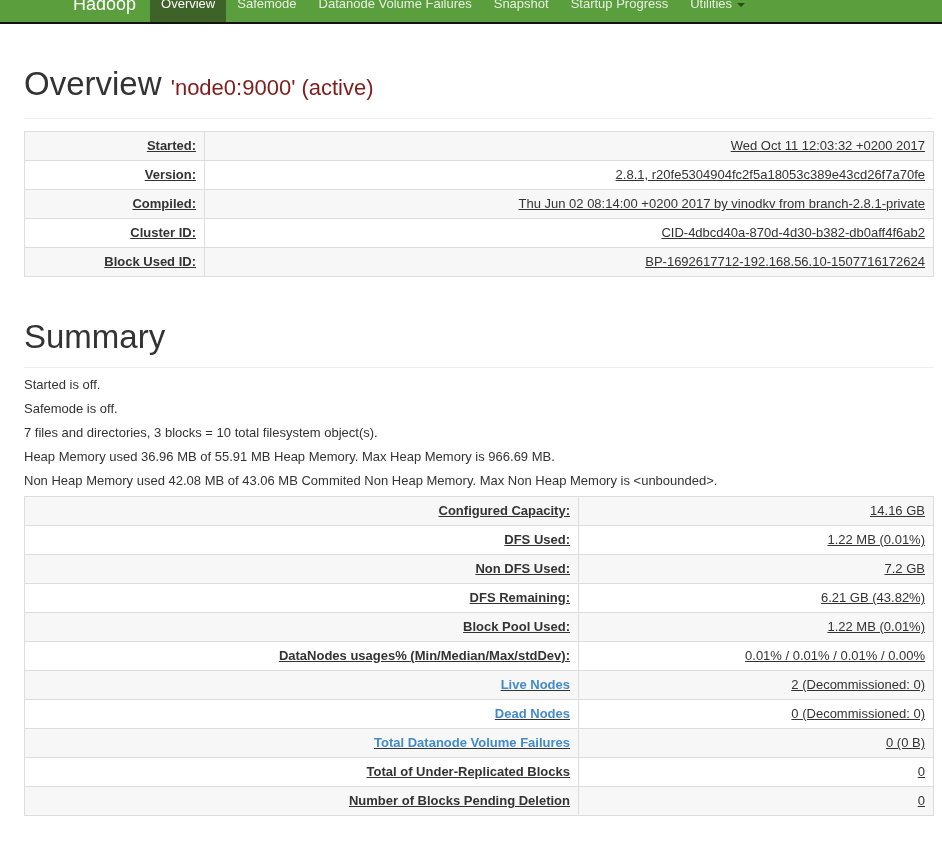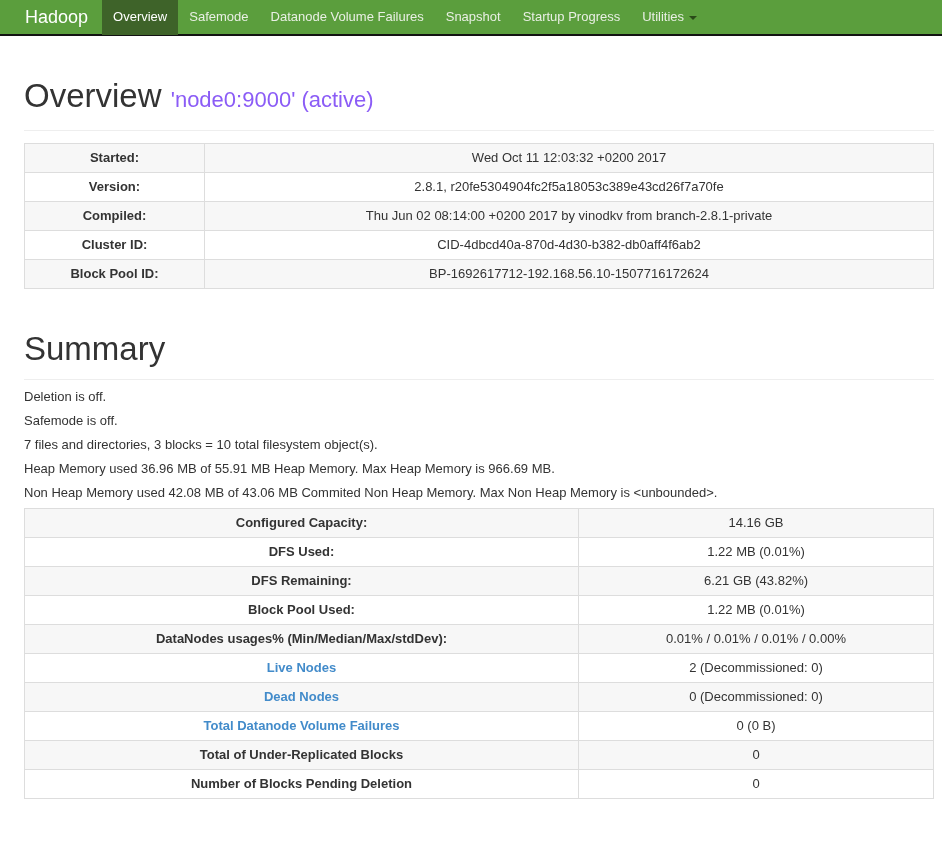--- a/index.html
+++ b/index.html
@@ -11,22 +11,22 @@
     --text:#333;
   }
   *{box-sizing:border-box;}
   html,body{margin:0;padding:0;}
   body{
     width:942px;height:855px;overflow:hidden;background:#fff;
     font-family:"Liberation Sans", sans-serif;color:var(--text);
   }
   
   .navbar{
-    height:36px;background:var(--nav-green);border-bottom:2px solid #121212;
-    display:flex;align-items:center;white-space:nowrap;
+    height:24px;background:var(--nav-green);border-bottom:2px solid #121212;
+    display:flex;align-items:flex-end;white-space:nowrap;padding-left:48px;
   }
   .navbar-brand{
     display:block;line-height:36px;padding:0 14px 0 25px;
     color:#fff;font-size:18px;text-decoration:none;
   }
   .navbar-menu{
     display:flex;list-style:none;margin:0;padding:0;align-items:stretch;
   }
   .navbar-menu li{display:block;}
   .navbar-menu a{
@@ -37,31 +37,31 @@
   .caret{
     display:inline-block;width:0;height:0;margin-left:5px;vertical-align:middle;
     border-left:4px solid transparent;border-right:4px solid transparent;
     border-top:4px solid rgba(25,45,12,.75);
   }
   
   .container{padding:0 8px 0 24px;}
   h1{
     font-size:33px;font-weight:500;color:#333;margin:42px 0 10px;line-height:36px;
   }
-  h1 .subtitle{font-size:22px;color:#8b5cf6;font-weight:400;}
+  h1 .subtitle{font-size:22px;color:#7f1d1d;font-weight:400;}
   hr{border:none;border-top:1px solid #eee;margin:12px 0 0;}
   
   table{
     border-collapse:collapse;width:100%;font-size:13px;
   }
   #overview-table{margin-top:12px;}
   #summary-table{margin-top:6px;}
   th,td{
     border:1px solid var(--border);padding:5px 8px;line-height:18px;
-    text-align:center;vertical-align:top;color:var(--text);
+    text-align:right;vertical-align:top;color:var(--text);text-decoration:underline;
   }
   th{font-weight:bold;}
   tr:nth-child(odd) th, tr:nth-child(odd) td{background:var(--stripe);}
   #overview-table th{width:180px;}
   #summary-table th{width:554px;}
   th a{color:var(--link-blue);text-decoration:none;font-weight:bold;}
   
   .summary-text{margin-top:8px;}
   .summary-text p{margin:0 0 6px;font-size:13px;line-height:18px;color:var(--text);}
 </style>
@@ -109,46 +109,50 @@
         </tr>
         <tr>
           <th>Compiled:</th>
           <td>Thu Jun 02 08:14:00 +0200 2017 by vinodkv from branch-2.8.1-private</td>
         </tr>
         <tr>
           <th>Cluster ID:</th>
           <td>CID-4dbcd40a-870d-4d30-b382-db0aff4f6ab2</td>
         </tr>
         <tr>
-          <th>Block Pool ID:</th>
+          <th>Block Used ID:</th>
           <td>BP-1692617712-192.168.56.10-1507716172624</td>
         </tr>
       </tbody>
   </table>
 
   <h1>Summary</h1>
   <hr>
 
   <div class="summary-text" id="summary-paragraphs">
-      <p>Deletion is off.</p>
+      <p>Started is off.</p>
       <p>Safemode is off.</p>
       <p>7 files and directories, 3 blocks = 10 total filesystem object(s).</p>
       <p>Heap Memory used 36.96 MB of 55.91 MB Heap Memory. Max Heap Memory is 966.69 MB.</p>
       <p>Non Heap Memory used 42.08 MB of 43.06 MB Commited Non Heap Memory. Max Non Heap Memory is &lt;unbounded&gt;.</p>
     </div>
 
   <table id="summary-table">
     <tbody id="summary-tbody">
         <tr>
           <th>Configured Capacity:</th>
           <td>14.16 GB</td>
         </tr>
         <tr>
           <th>DFS Used:</th>
           <td>1.22 MB (0.01%)</td>
+        </tr>
+        <tr>
+          <th>Non DFS Used:</th>
+          <td>7.2 GB</td>
         </tr>
         <tr>
           <th>DFS Remaining:</th>
           <td>6.21 GB (43.82%)</td>
         </tr>
         <tr>
           <th>Block Pool Used:</th>
           <td>1.22 MB (0.01%)</td>
         </tr>
         <tr>

